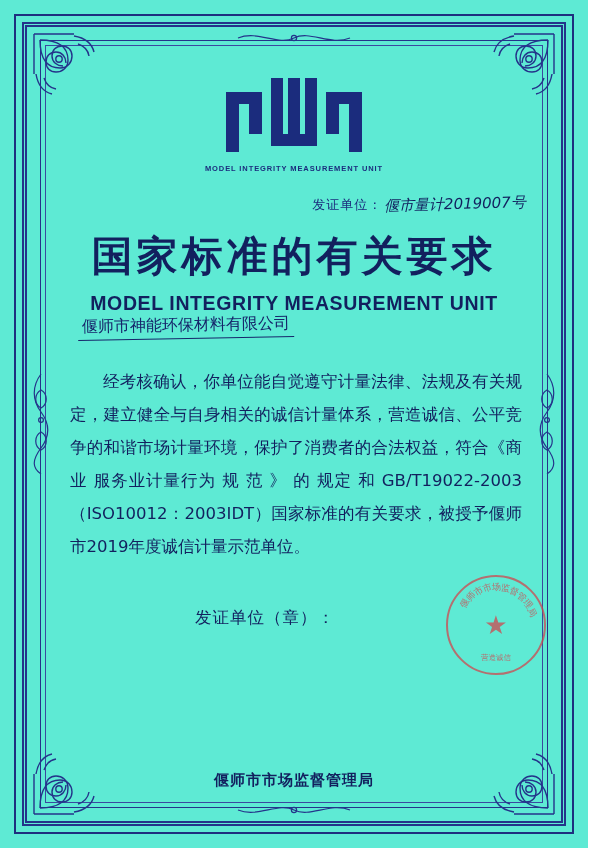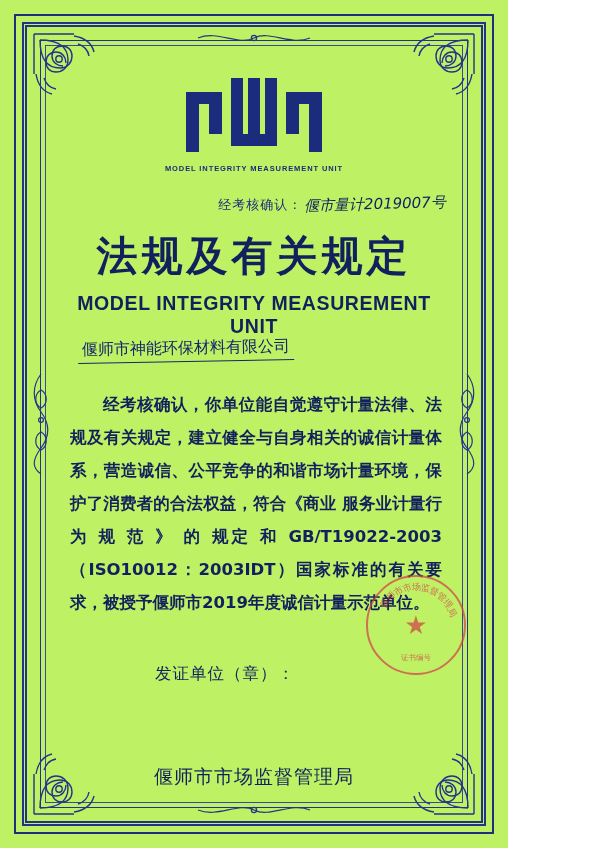--- a/index.html
+++ b/index.html
@@ -8,23 +8,23 @@
     background: #ffffff;
   }
   body {
     width: 600px;
     height: 848px;
     font-family: "Liberation Sans", sans-serif;
     overflow: hidden;
   }
   .certificate {
     position: relative;
-    width: 508px;
+    width: 588px;
     height: 848px;
-    background: #bef264;
+    background: #5eead4;
     box-sizing: border-box;
   }
 
   
   .border-outer {
     position: absolute;
     left: 14px; top: 14px; right: 14px; bottom: 14px;
     border: 2px solid #1e2f7e;
     box-sizing: border-box;
   }
@@ -149,21 +149,20 @@
 
   .body-text {
     margin-top: 26px;
     padding: 0 10px 0 14px;
     font-family: "DejaVu Sans", sans-serif;
     font-size: 16.5px;
     line-height: 33px;
     color: #12205e;
     text-align: justify;
     text-justify: inter-ideograph;
-    font-weight: bold;
   }
   .body-text p { margin: 0; text-indent: 2em; }
 
   .issuer-row {
     margin-top: 44px;
     text-align: center;
     padding-right: 58px;
     font-family: "DejaVu Sans", sans-serif;
     font-size: 16.5px;
     color: #12205e;
@@ -214,22 +213,22 @@
     font-family: "DejaVu Sans", sans-serif;
     color: #d4424a;
   }
 
   .authority {
     position: absolute;
     left: 0; right: 0;
     bottom: 58px;
     text-align: center;
     font-family: "DejaVu Sans", sans-serif;
-    font-size: 19px;
-    font-weight: normal;
+    font-size: 15px;
+    font-weight: bold;
     letter-spacing: 1px;
     color: #12205e;
   }
 </style>
 </head>
 <body>
 
 <div class="certificate">
 
   <div class="border-outer"></div>
@@ -329,24 +328,24 @@
           <rect x="45" y="56" width="46" height="12"></rect>
           <rect x="100" y="14" width="13" height="42"></rect>
           <rect x="100" y="14" width="36" height="12"></rect>
           <rect x="123" y="14" width="13" height="60"></rect>
         </svg>
       </span>
       <div class="logo-caption">MODEL INTEGRITY MEASUREMENT UNIT</div>
     </div>
 
     <div class="serial-row">
-      <span class="serial-label">经考核确认：</span><span class="serial-value">偃市量计2019007号</span>
-    </div>
-
-    <div class="title-cn">法规及有关规定</div>
+      <span class="serial-label">发证单位：</span><span class="serial-value">偃市量计2019007号</span>
+    </div>
+
+    <div class="title-cn">国家标准的有关要求</div>
     <div class="title-en">MODEL INTEGRITY MEASUREMENT UNIT</div>
 
     <div class="recipient-row">
       <span class="recipient-name">偃师市神能环保材料有限公司</span>
     </div>
 
     <div class="body-text">
       <p>经考核确认，你单位能自觉遵守计量法律、法规及有关规定，建立健全与自身相关的诚信计量体系，营造诚信、公平竞争的和谐市场计量环境，保护了消费者的合法权益，符合《商业 服务业计量行为 规 范 》 的 规定 和 GB/T19022-2003（ISO10012：2003IDT）国家标准的有关要求，被授予偃师市2019年度诚信计量示范单位。</p>
     </div>
 
@@ -361,18 +360,18 @@
       <span style="transform:rotate(-34deg) translate(0,-44px)">市</span>
       <span style="transform:rotate(-20deg) translate(0,-44px)">市</span>
       <span style="transform:rotate(-6deg) translate(0,-44px)">场</span>
       <span style="transform:rotate(8deg) translate(0,-44px)">监</span>
       <span style="transform:rotate(22deg) translate(0,-44px)">督</span>
       <span style="transform:rotate(36deg) translate(0,-44px)">管</span>
       <span style="transform:rotate(50deg) translate(0,-44px)">理</span>
       <span style="transform:rotate(64deg) translate(0,-44px)">局</span>
     </div>
     <div class="star">★</div>
-    <div class="seal-bottom">证书编号</div>
+    <div class="seal-bottom">营造诚信</div>
   </div>
 
   <div class="authority">偃师市市场监督管理局</div>
 
 </div>
 
 </body></html>

